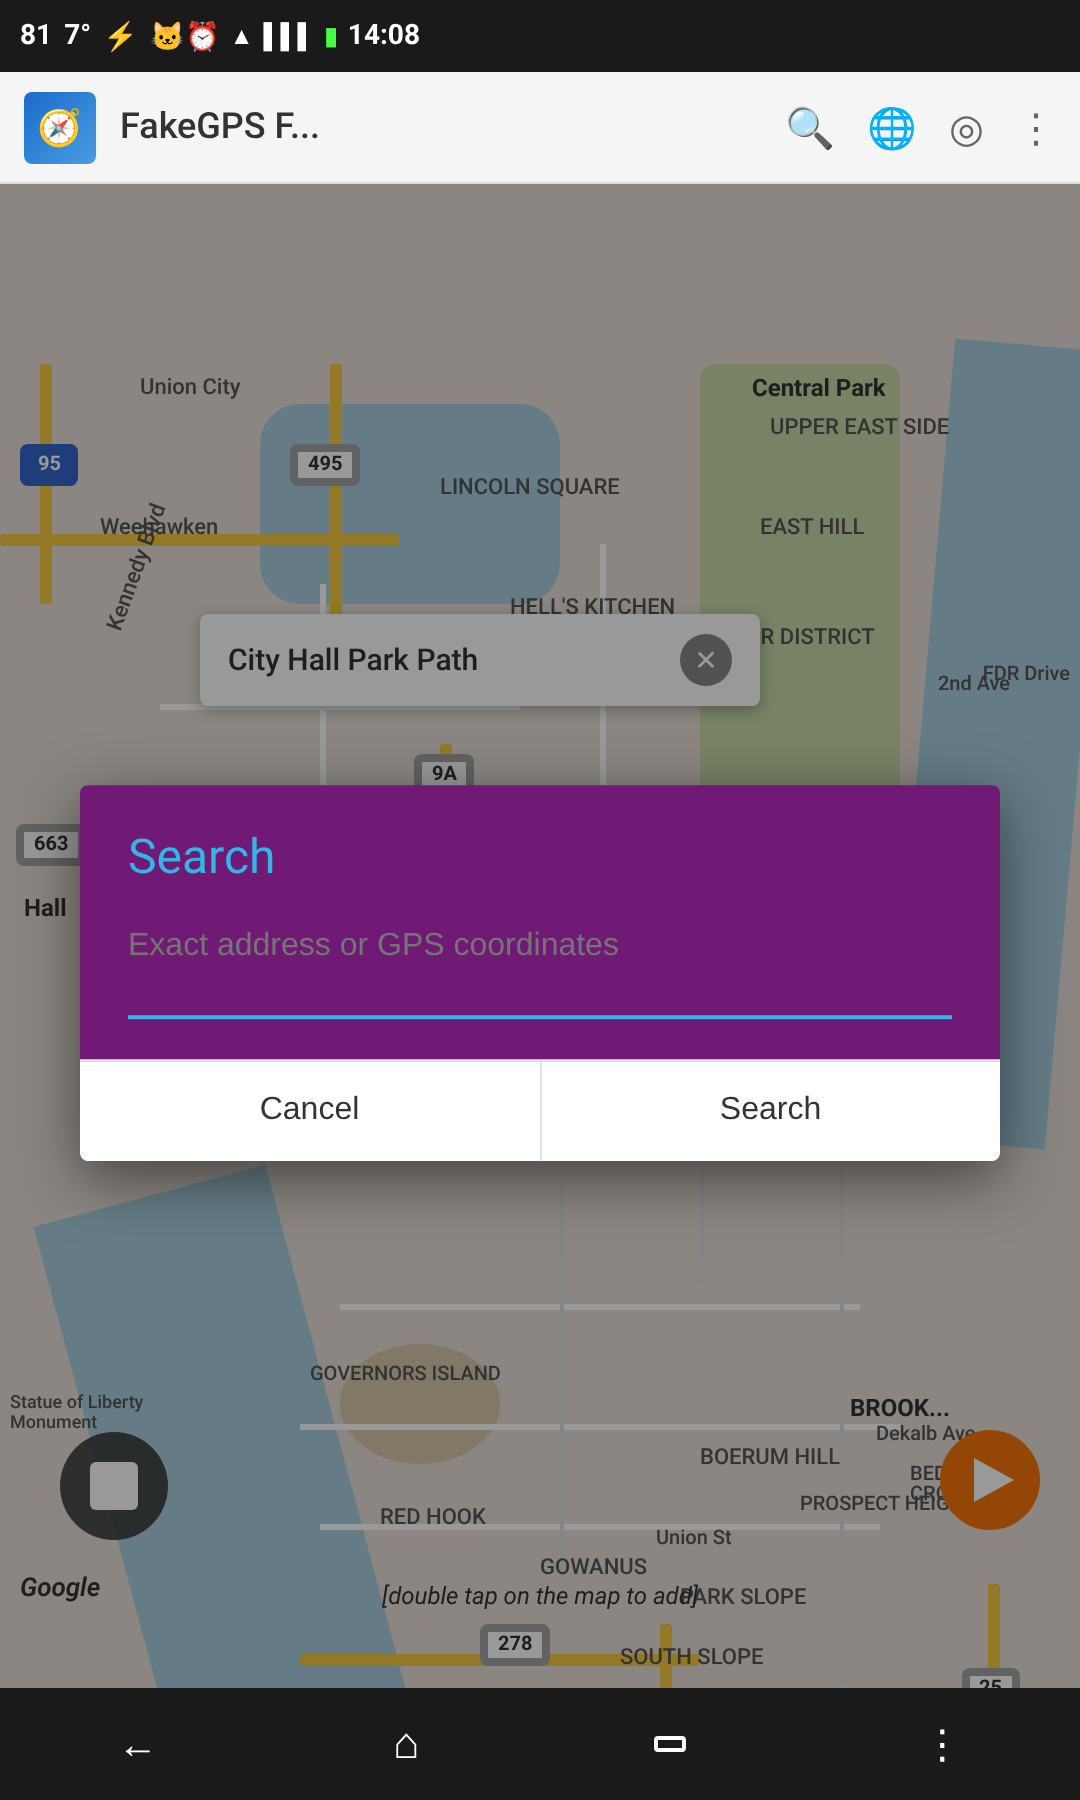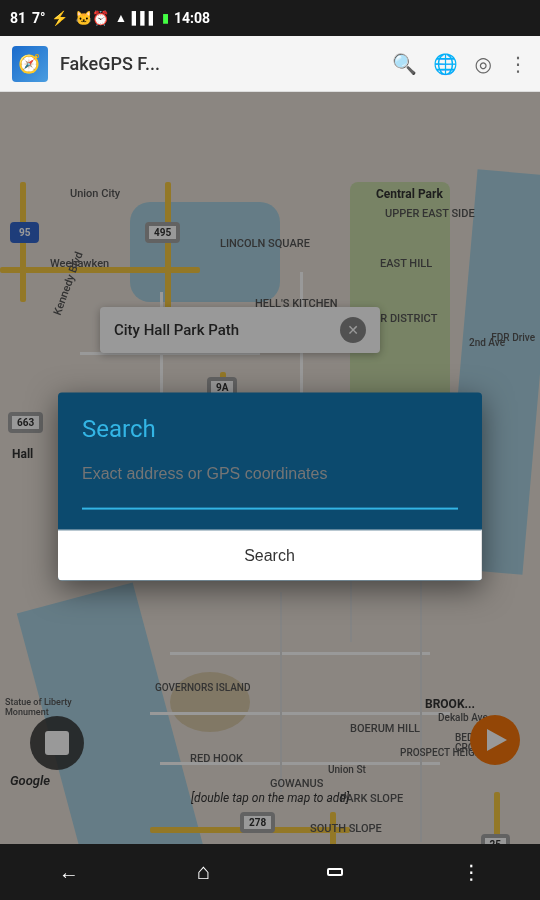--- a/index.html
+++ b/index.html
@@ -120,21 +120,21 @@
       position: absolute;
       font-size: 12px;
       color: #333;
       font-weight: 700;
       white-space: nowrap;
     }
 
     
     #google-brand {
       position: absolute;
-      bottom: 112px;
+      bottom: 98px;
       left: 10px;
       font-size: 13px;
       color: #333;
       font-style: italic;
       font-weight: 600;
     }
 
     #double-tap-hint {
       position: absolute;
       bottom: 95px;
@@ -241,22 +241,22 @@
       background: rgba(0,0,0,0.4);
       z-index: 20;
     }
 
     
     #search-dialog {
       position: absolute;
       top: 50%;
       left: 50%;
       transform: translate(-50%, -55%);
-      width: 424px;
-      background: #0c4a6e;
+      width: 460px;
+      background: #701a75;
       border-radius: 4px;
       box-shadow: 0 8px 30px rgba(0,0,0,0.5);
       z-index: 30;
       overflow: hidden;
     }
 
     .dialog-content {
       padding: 22px 24px 0 24px;
     }
 
@@ -588,20 +588,21 @@
   <div id="overlay-dim"></div>
 
   <div id="search-dialog">
     <div class="dialog-content">
       <div class="dialog-title">Search</div>
       <div class="dialog-input-container">
         <input class="dialog-input" type="text" placeholder="Exact address or GPS coordinates" style="">
       </div>
     </div>
     <div class="dialog-actions">
+      <button class="dialog-btn">Cancel</button>
       <button class="dialog-btn" style="color:#333;font-weight:500;">Search</button>
     </div>
   </div>
 </div>
 
 <div id="nav-bar">
   <div class="nav-btn">
     <span style="font-size:20px;">←</span>
   </div>
   <div class="nav-btn">

